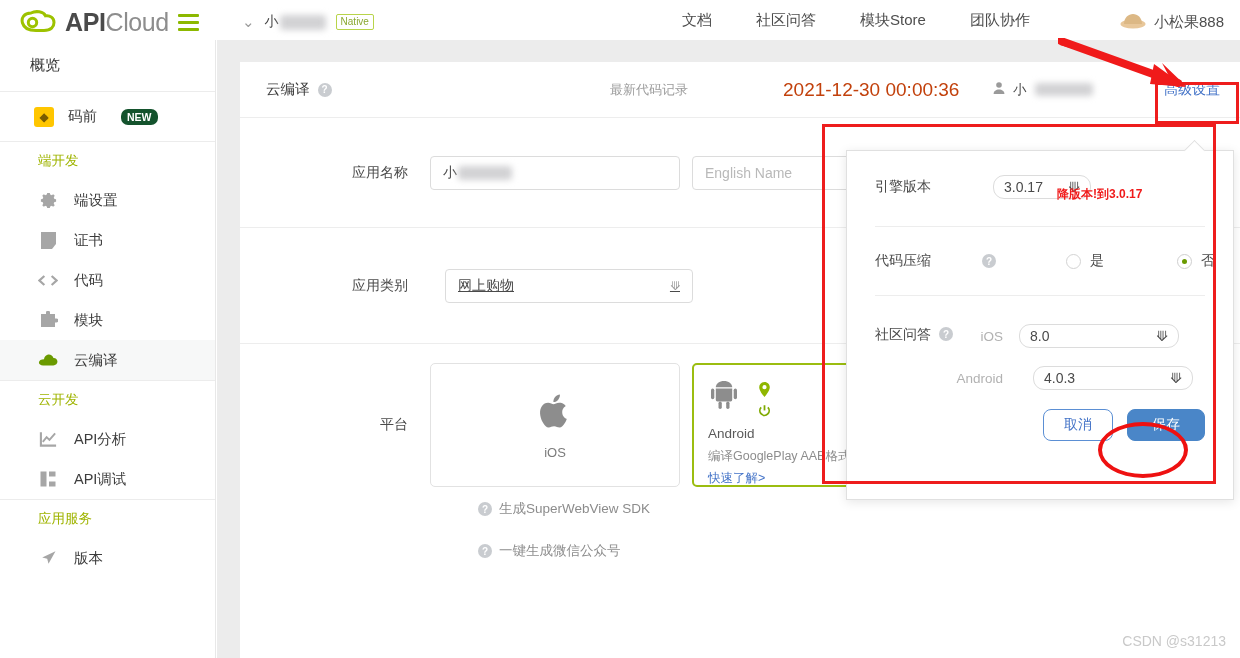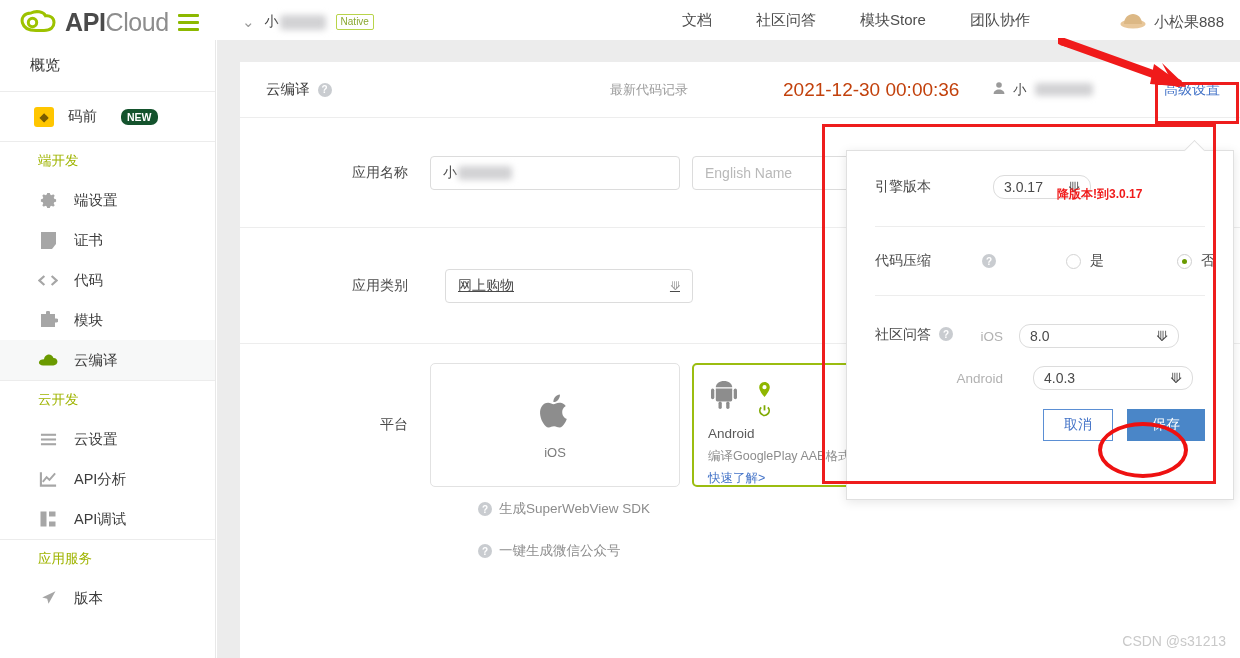--- a/index.html
+++ b/index.html
@@ -146,21 +146,21 @@
   }
   .pu-div { height: 1px; background: #ededed; margin: 0 28px; }
   .radio { width: 15px; height: 15px; border: 1px solid #d3d3d3; border-radius: 50%;
            display: inline-block; position: relative; background: #fff; }
   .radio.on { border-color: #cfcfcf; }
   .radio.on::after { content: ""; position: absolute; left: 4px; top: 4px; width: 5px; height: 5px;
                      background: #6a9a00; border-radius: 50%; }
   .radio-label { font-size: 14px; color: #4a4a4a; margin-left: 9px; }
   .fw-sub { font-size: 13.5px; color: #b2b2b2; width: 60px; text-align: right; }
   .btn {
-    height: 32px; border-radius: 0; font-size: 14px; display: flex;
+    height: 32px; border-radius: 8px; font-size: 14px; display: flex;
     align-items: center; justify-content: center; cursor: pointer;
   }
   .btn-cancel { width: 70px; border: 1px solid #5b8fd4; color: #4272c7; background: #fff; }
   .btn-save { width: 78px; background: #4a86c8; color: #fff; border: 1px solid #4a86c8; }
 
   
   .anno { position: absolute; z-index: 60; pointer-events: none; }
   .red-box { border: 3px solid #ee1d1d; }
   .red-text { color: #f01a1a; font-size: 12px; font-weight: bold; white-space: nowrap; }
   .red-ellipse { border: 4px solid #ee1111; border-radius: 50%; }
@@ -274,30 +274,20 @@
           <path d="M5.6 13h11.2C19.6 13 21.4 11 21.4 8.7 21.4 6.3 19.4 4.5 17 4.7 16 1.9 13.2 0.4 10.4 1.3 8.2 2 6.8 3.9 6.6 6.1 3.7 6.1 1 7.4 1 9.8 1 11.7 2.9 13 5.6 13z"></path>
         </svg>
       </span>
       <span class="side-label">云编译</span>
     </div>
 
     <div class="side-sec-divider"></div>
 
     <div class="side-head">云开发</div>
 
-    <div class="side-row">
-      <span class="side-ico">
-        <svg width="19" height="17" viewBox="0 0 20 18" fill="none" stroke="#a6a6a6" stroke-width="2.2">
-          <line x1="2" y1="4" x2="18" y2="4"></line>
-            <line x1="2" y1="9" x2="18" y2="9"></line>
-            <line x1="2" y1="14" x2="18" y2="14"></line>
-        </svg>
-      </span>
-      <span class="side-label">云设置</span>
-    </div>
 
     <div class="side-row">
       <span class="side-ico">
         <svg width="19" height="18" viewBox="0 0 20 18" fill="none" stroke="#a6a6a6" stroke-width="2">
           <polyline points="2,2 2,16 18,16" stroke-width="2.2"></polyline>
           <polyline points="4,12 8,7 11,10 17,3"></polyline>
         </svg>
       </span>
       <span class="side-label">API分析</span>
     </div>

